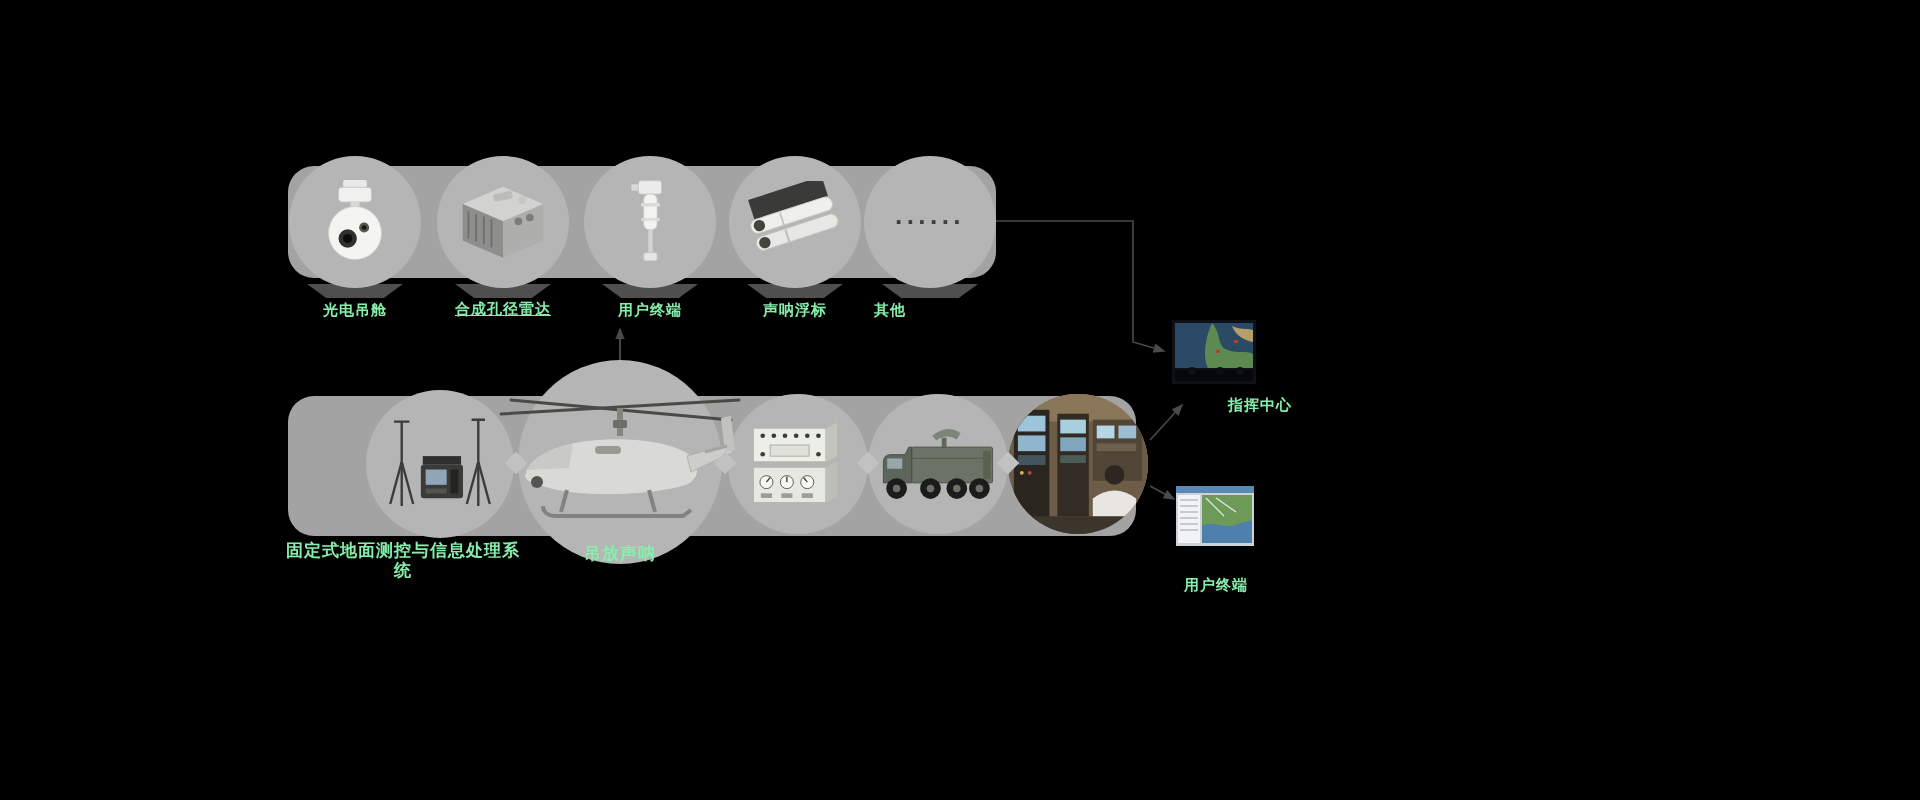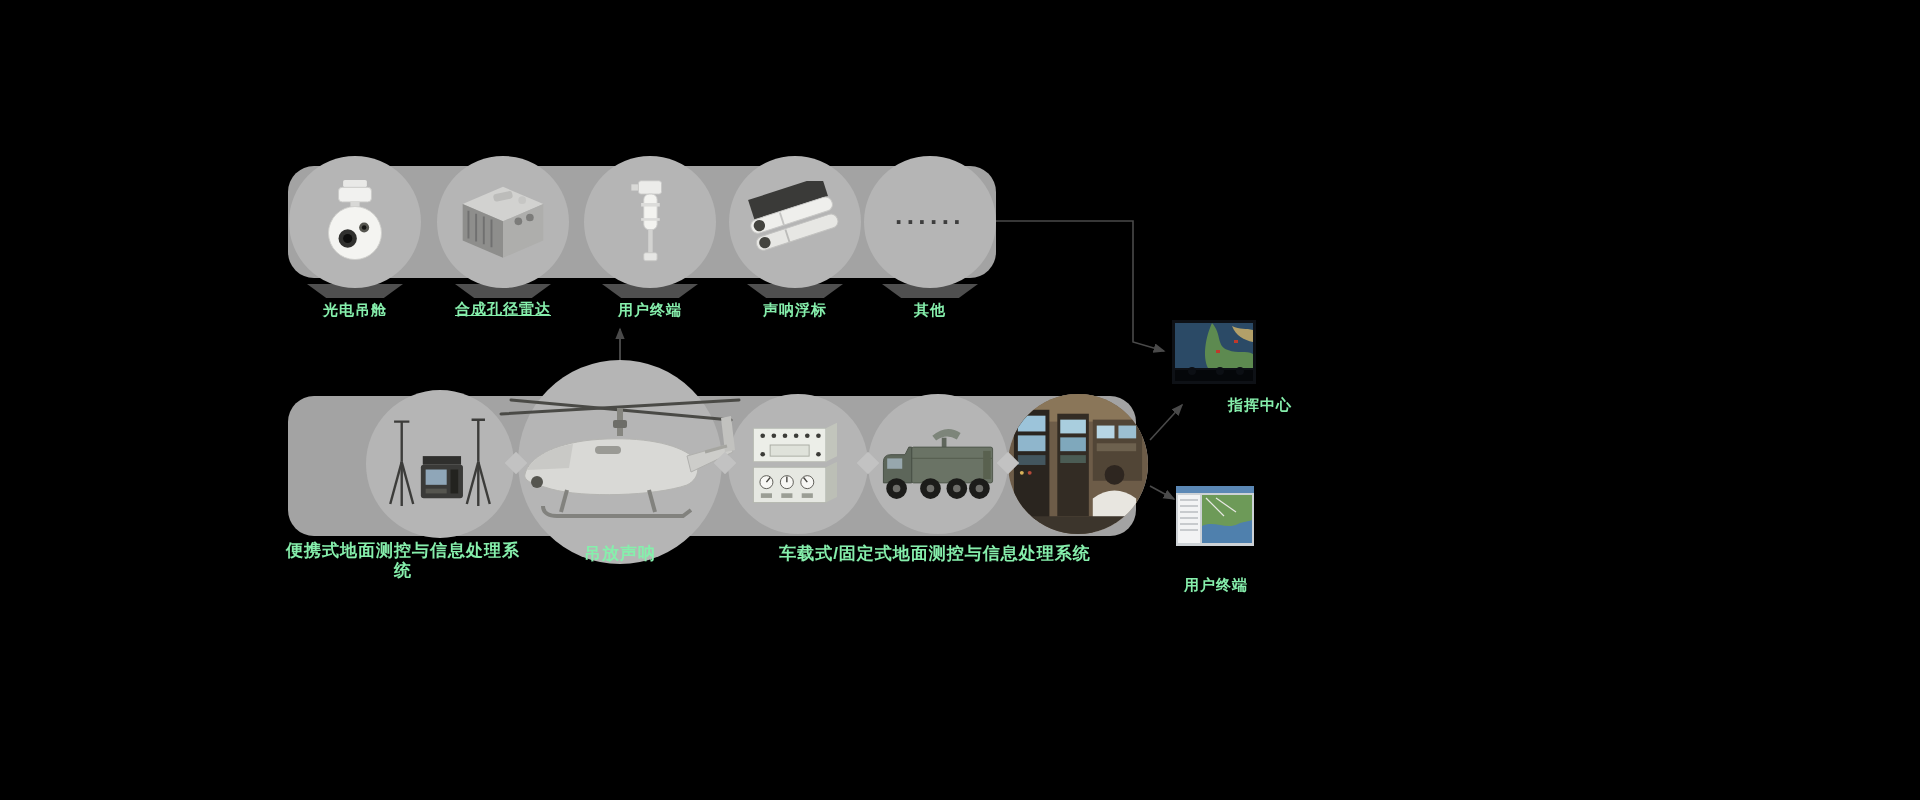--- a/index.html
+++ b/index.html
@@ -106,21 +106,21 @@
   </div>
 
   <div class="circle" style="left:864px;top:156px;width:132px;height:132px;">
     <span class="dots">······</span>
   </div>
 
   <div class="lbl" style="left:265px;top:301px;width:180px;">光电吊舱</div>
   <div class="lbl" style="left:413px;top:300px;width:180px;text-decoration:underline;">合成孔径雷达</div>
   <div class="lbl" style="left:560px;top:301px;width:180px;">用户终端</div>
   <div class="lbl" style="left:705px;top:301px;width:180px;text-align:center;">声呐浮标</div>
-  <div class="lbl" style="left:840px;top:301px;width:180px;">其他</div>
+  <div class="lbl" style="left:800px;top:301px;width:180px;">其他</div>
 
   <div class="circle" style="left:366px;top:390px;width:148px;height:148px;">
     <svg viewBox="0 0 140 104" width="134">
       <g stroke="#3c3c3a" stroke-width="2.5" fill="none">
         <line x1="30" y1="8" x2="30" y2="50"></line>
           <line x1="22" y1="8" x2="38" y2="8"></line>
         <line x1="30" y1="50" x2="18" y2="94"></line>
           <line x1="30" y1="50" x2="42" y2="94"></line>
         <line x1="30" y1="50" x2="30" y2="96"></line>
         <line x1="110" y1="6" x2="110" y2="50"></line>
@@ -239,23 +239,22 @@
       <path d="M154,102 L160,124"></path>
       <path d="M48,118 C48,125 54,128 62,128 L188,128 L196,122"></path>
     </g>
   </svg>
 
   <div class="diamond" style="left:508px;top:455px;"></div>
   <div class="diamond" style="left:717px;top:455px;"></div>
   <div class="diamond" style="left:860px;top:455px;"></div>
   <div class="diamond" style="left:1000px;top:455px;"></div>
 
-  <div class="lbl big" style="left:278px;top:541px;width:250px;">便携式地面测控与信息处理系统</div>
+  <div class="lbl big" style="left:278px;top:541px;width:250px;">固定式地面测控与信息处理系统</div>
   <div class="lbl big" style="left:535px;top:544px;width:170px;">吊放声呐</div>
-  <div class="lbl big" style="left:730px;top:544px;width:410px;">车载式/固定式地面测控与信息处理系统</div>
 
   <svg viewBox="0 0 84 64" width="84" height="64" class="shot" style="left:1172px;top:320px;">
     <rect width="84" height="64" fill="#0e1116"></rect>
     <rect x="3" y="3" width="78" height="45" fill="#2b4a66"></rect>
     <path d="M40,3 C50,14 44,26 56,30 C66,34 74,30 81,34 L81,48 L36,48 C30,36 34,16 40,3 Z" fill="#5d8a50"></path>
     <path d="M60,6 C68,10 74,8 81,10 L81,22 C72,20 64,16 60,6 Z" fill="#b3a069"></path>
     <rect x="44" y="30" width="4" height="3" fill="#c0392b"></rect>
     <rect x="62" y="20" width="4" height="3" fill="#c0392b"></rect>
     <rect x="3" y="50" width="78" height="11" fill="#05070a"></rect>
     <circle cx="20" cy="51" r="4" fill="#0c0f14"></circle>

